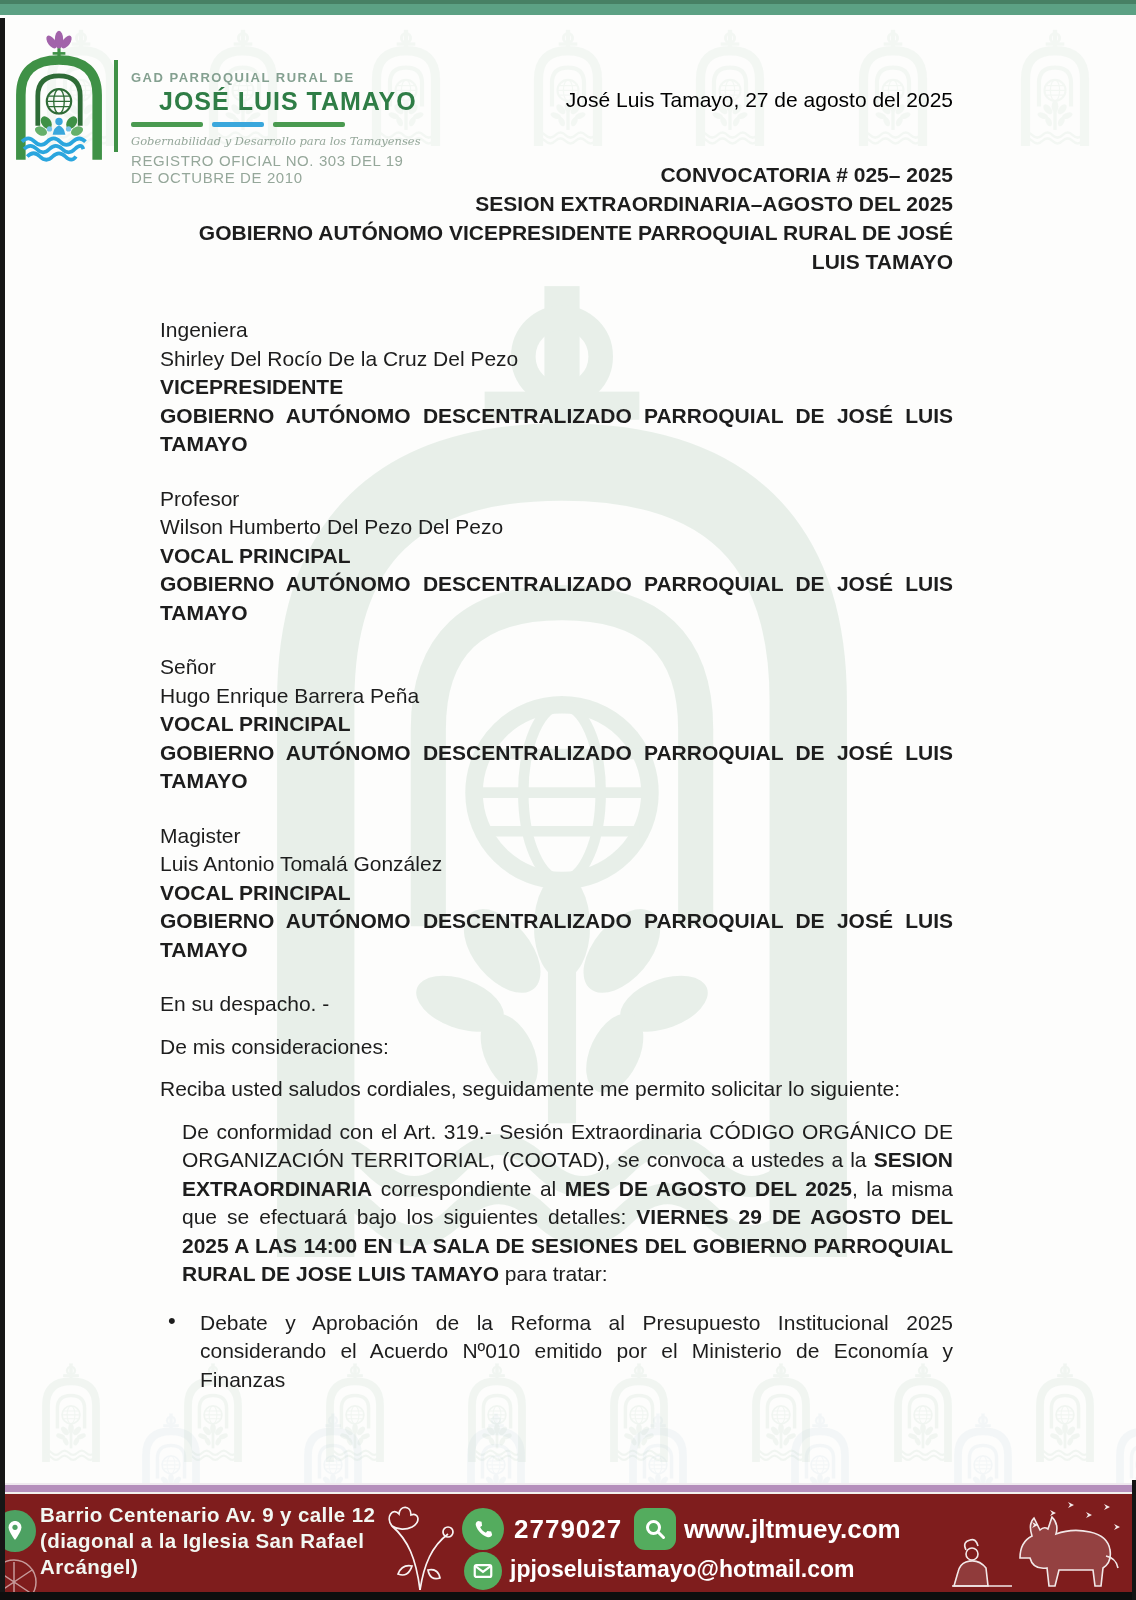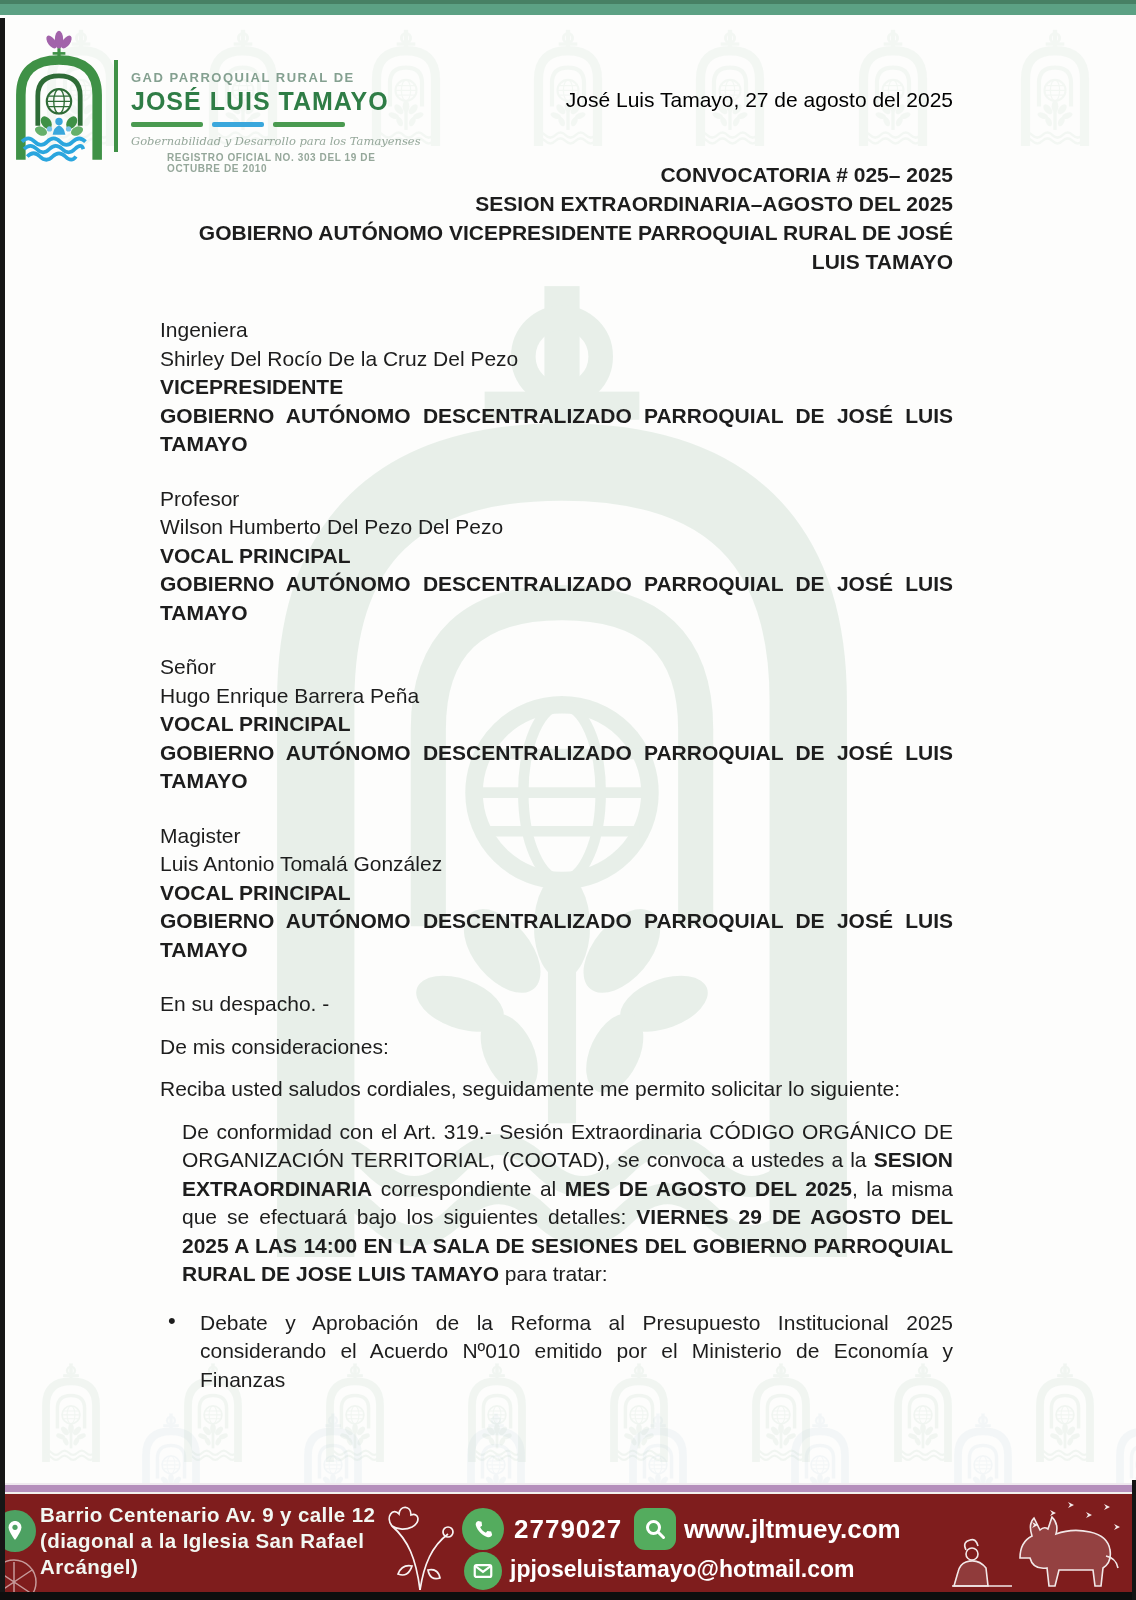--- a/index.html
+++ b/index.html
@@ -22,27 +22,27 @@
   .wm-row svg{flex:0 0 auto;}
   .wm-top{top:28px;opacity:.07;color:#7fae8e;}
   .wm-b1{top:1362px;opacity:.10;color:#8cb89a;}
   .wm-b2{top:1412px;opacity:.09;color:#9cbccf;padding-left:90px;}
   .wm-center{left:192px;top:272px;opacity:.30;color:#b9d2c0;}
   
   .logo-emblem{position:absolute;left:6px;top:26px;z-index:2;}
   .logo-divider{position:absolute;left:114px;top:60px;width:4px;height:92px;background:#3f9146;z-index:2;}
   .logo-text{position:absolute;left:131px;top:70px;width:290px;z-index:2;}
   .logo-prefix{font-size:13px;letter-spacing:1.5px;color:#84a090;font-weight:bold;}
-  .logo-name{font-size:25px;font-weight:bold;color:#2f7d46;letter-spacing:1px;margin-top:2px;}
+  .logo-name{font-size:25px;font-weight:bold;color:#2f7d46;letter-spacing:1px;margin-top:2px;margin-left:28px;}
   .logo-bars{display:flex;gap:9px;margin-top:6px;align-items:center;}
   .logo-bars i{display:block;height:5px;border-radius:2px;}
   .bar-g{width:72px;background:#4a9a50;}
   .bar-b{width:52px;background:#3aa7dc;}
   .logo-tagline{margin-top:7px;font-family:"DejaVu Serif",serif;font-style:italic;font-size:11.5px;color:#95a79a;}
-  .logo-registro{margin-top:4px;font-size:10px;letter-spacing:.6px;color:#95a79a;font-weight:bold;margin-left:36px;}
+  .logo-registro{margin-top:4px;font-size:15px;letter-spacing:.6px;color:#95a79a;font-weight:normal;}
   .date-line{position:absolute;top:88px;right:183px;font-size:21px;color:#000000;z-index:2;}
   
   .doc{position:absolute;left:160px;top:160px;width:793px;z-index:2;
     font-size:21px;line-height:28.5px;}
   .title-block{text-align:right;font-weight:bold;margin-bottom:40px;line-height:29px;}
   .recipient{margin-bottom:26px;}
   .r-role{font-weight:bold;}
   .r-org1{font-weight:bold;text-align:justify;text-align-last:justify;}
   .r-org2{font-weight:bold;}
   .line-gap{margin-bottom:14px;}

